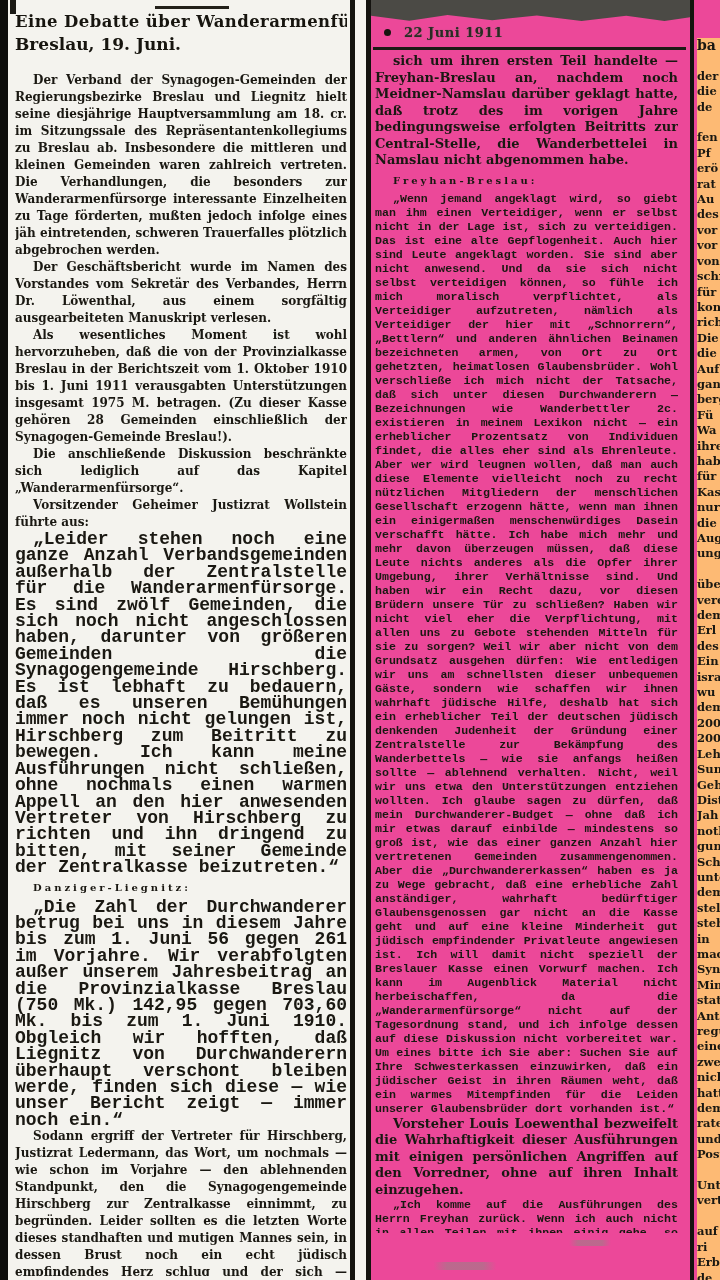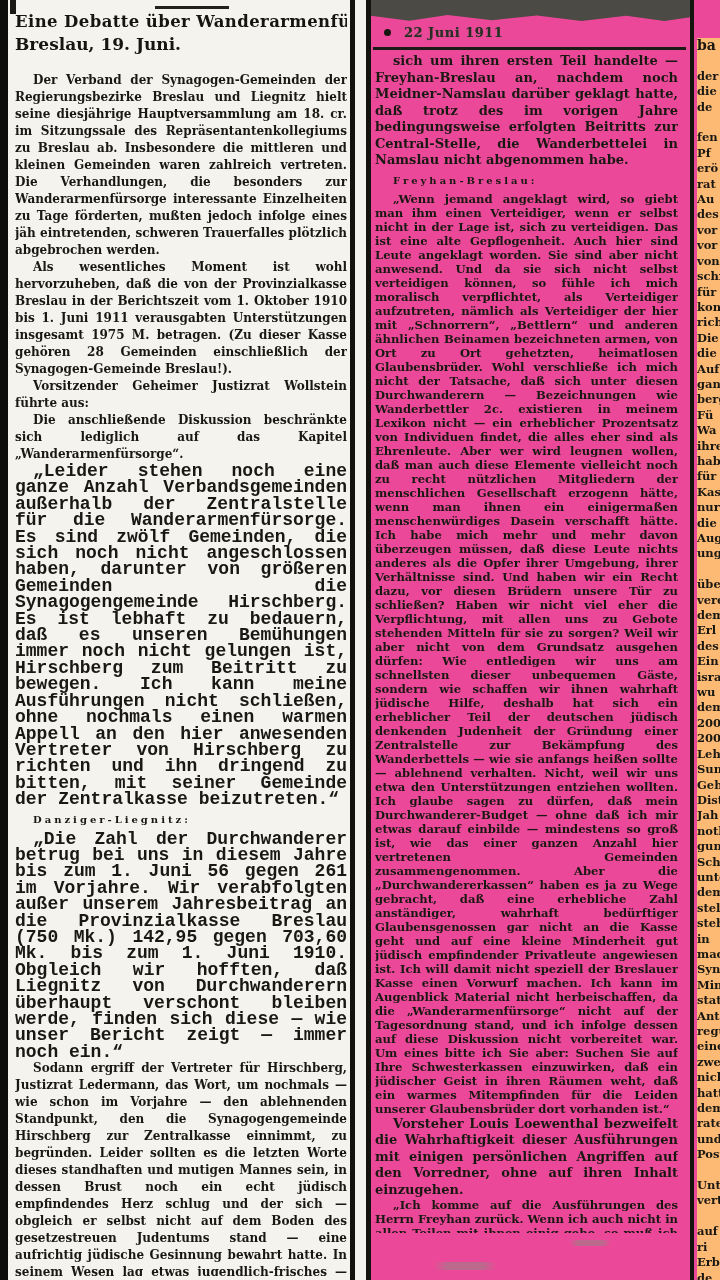--- a/index.html
+++ b/index.html
@@ -40,21 +40,21 @@
   }
   .date-row{position:absolute;left:0;top:25px;width:100%;height:20px;}
   .ink-dot{position:absolute;left:13px;top:4px;width:7px;height:7px;border-radius:50%;background:#16150f;}
   .date-header{
     position:absolute;left:33px;top:0;font-size:13px;font-weight:bold;color:#2b2a24;
     letter-spacing:.5px;text-shadow:0 0 1px #6a6960;
   }
   .date-rule{position:absolute;left:2px;top:47px;width:313px;height:3px;background:#1c1b15;}
   .right-body{position:absolute;left:4px;top:53px;width:303px;height:1180px;overflow:hidden;}
   .col-right p{font-size:13px;line-height:16.5px;}
-  .col-right p.quote{font-size:11.6px;line-height:14px;}
+  .col-right p.quote{font-size:11.6px;line-height:14px;font-family:Liberation Mono, monospace;}
 
   
   .col-edge{position:absolute;left:697px;top:38px;width:23px;height:1242px;overflow:hidden;background:#fdba74;}
   .edge-fragments{
     font-weight:bold;font-size:11.5px;line-height:15.4px;color:#1a1812;
     white-space:pre-line;word-break:keep-all;
   }
   .edge-fragments::first-line{font-size:14px;}
 
   
@@ -68,23 +68,24 @@
 <div class="scan">
 
   <div class="left-border"></div>
   <div class="top-mark"></div>
 
   <div class="col-left">
     <div class="headline-rule"></div>
     <h1 class="headline">Eine Debatte über Wanderarmenfürsorge.</h1>
     <div class="dateline">Breslau, 19. Juni.</div>
     <p class="body">Der Verband der Synagogen-Gemeinden der Regierungsbezirke Breslau und Liegnitz hielt seine diesjährige Hauptversammlung am 18. cr. im Sitzungssale des Repräsentantenkollegiums zu Breslau ab. Insbesondere die mittleren und kleinen Gemeinden waren zahlreich vertreten. Die Verhandlungen, die besonders zur Wanderarmenfürsorge interessante Einzelheiten zu Tage förderten, mußten jedoch infolge eines jäh eintretenden, schweren Trauerfalles plötzlich abgebrochen werden.</p>
+    <p class="body">Der Geschäftsbericht wurde im Namen des Vorstandes vom Sekretär des Verbandes, Herrn Dr. Löwenthal, aus einem sorgfältig ausgearbeiteten Manuskript verlesen.</p>
     <p class="body">Als wesentliches Moment ist wohl hervorzuheben, daß die von der Provinzialkasse Breslau in der Berichtszeit vom 1. Oktober 1910 bis 1. Juni 1911 verausgabten Unterstützungen insgesamt 1975 M. betragen. (Zu dieser Kasse gehören 28 Gemeinden einschließlich der Synagogen-Gemeinde Breslau!).</p>
+    <p class="body">Die anschließende Diskussion beschränkte sich lediglich auf das Kapitel „Wanderarmenfürsorge“.</p>
     <p class="body">Vorsitzender Geheimer Justizrat Wollstein führte aus:</p>
-    <p class="body">Die anschließende Diskussion beschränkte sich lediglich auf das Kapitel „Wanderarmenfürsorge“.</p>
     <p class="quote">„Leider stehen noch eine ganze Anzahl Verbandsgemeinden außerhalb der Zentralstelle für die Wanderarmenfürsorge. Es sind zwölf Gemeinden, die sich noch nicht angeschlossen haben, darunter von größeren Gemeinden die Synagogengemeinde Hirschberg. Es ist lebhaft zu bedauern, daß es unseren Bemühungen immer noch nicht gelungen ist, Hirschberg zum Beitritt zu bewegen. Ich kann meine Ausführungen nicht schließen, ohne nochmals einen warmen Appell an den hier anwesenden Vertreter von Hirschberg zu richten und ihn dringend zu bitten, mit seiner Gemeinde der Zentralkasse beizutreten.“</p>
     <p class="speaker">Danziger-Liegnitz:</p>
     <p class="quote">„Die Zahl der Durchwanderer betrug bei uns in diesem Jahre bis zum 1. Juni 56 gegen 261 im Vorjahre. Wir verabfolgten außer unserem Jahresbeitrag an die Provinzialkasse Breslau (750 Mk.) 142,95 gegen 703,60 Mk. bis zum 1. Juni 1910. Obgleich wir hofften, daß Liegnitz von Durchwanderern überhaupt verschont bleiben werde, finden sich diese — wie unser Bericht zeigt — immer noch ein.“</p>
     <p class="body">Sodann ergriff der Vertreter für Hirschberg, Justizrat Ledermann, das Wort, um nochmals — wie schon im Vorjahre — den ablehnenden Standpunkt, den die Synagogengemeinde Hirschberg zur Zentralkasse einnimmt, zu begründen. Leider sollten es die letzten Worte dieses standhaften und mutigen Mannes sein, in dessen Brust noch ein echt jüdisch empfindendes Herz schlug und der sich — obgleich er selbst nicht auf dem Boden des gesetzestreuen Judentums stand — eine aufrichtig jüdische Gesinnung bewahrt hatte. In seinem Wesen lag etwas jugendlich-frisches — und wer von den Teilnehmern der Tagung hätte geglaubt, daß dieser Mann schon an der Pforte des Todes stand:</p>
     <p class="body">Doch lassen wir zunächst seine Ausführungen dem Sinne nach folgen:</p>
 
   </div>
 
   <div class="vline v1"></div>
   <div class="vline v2"></div>

